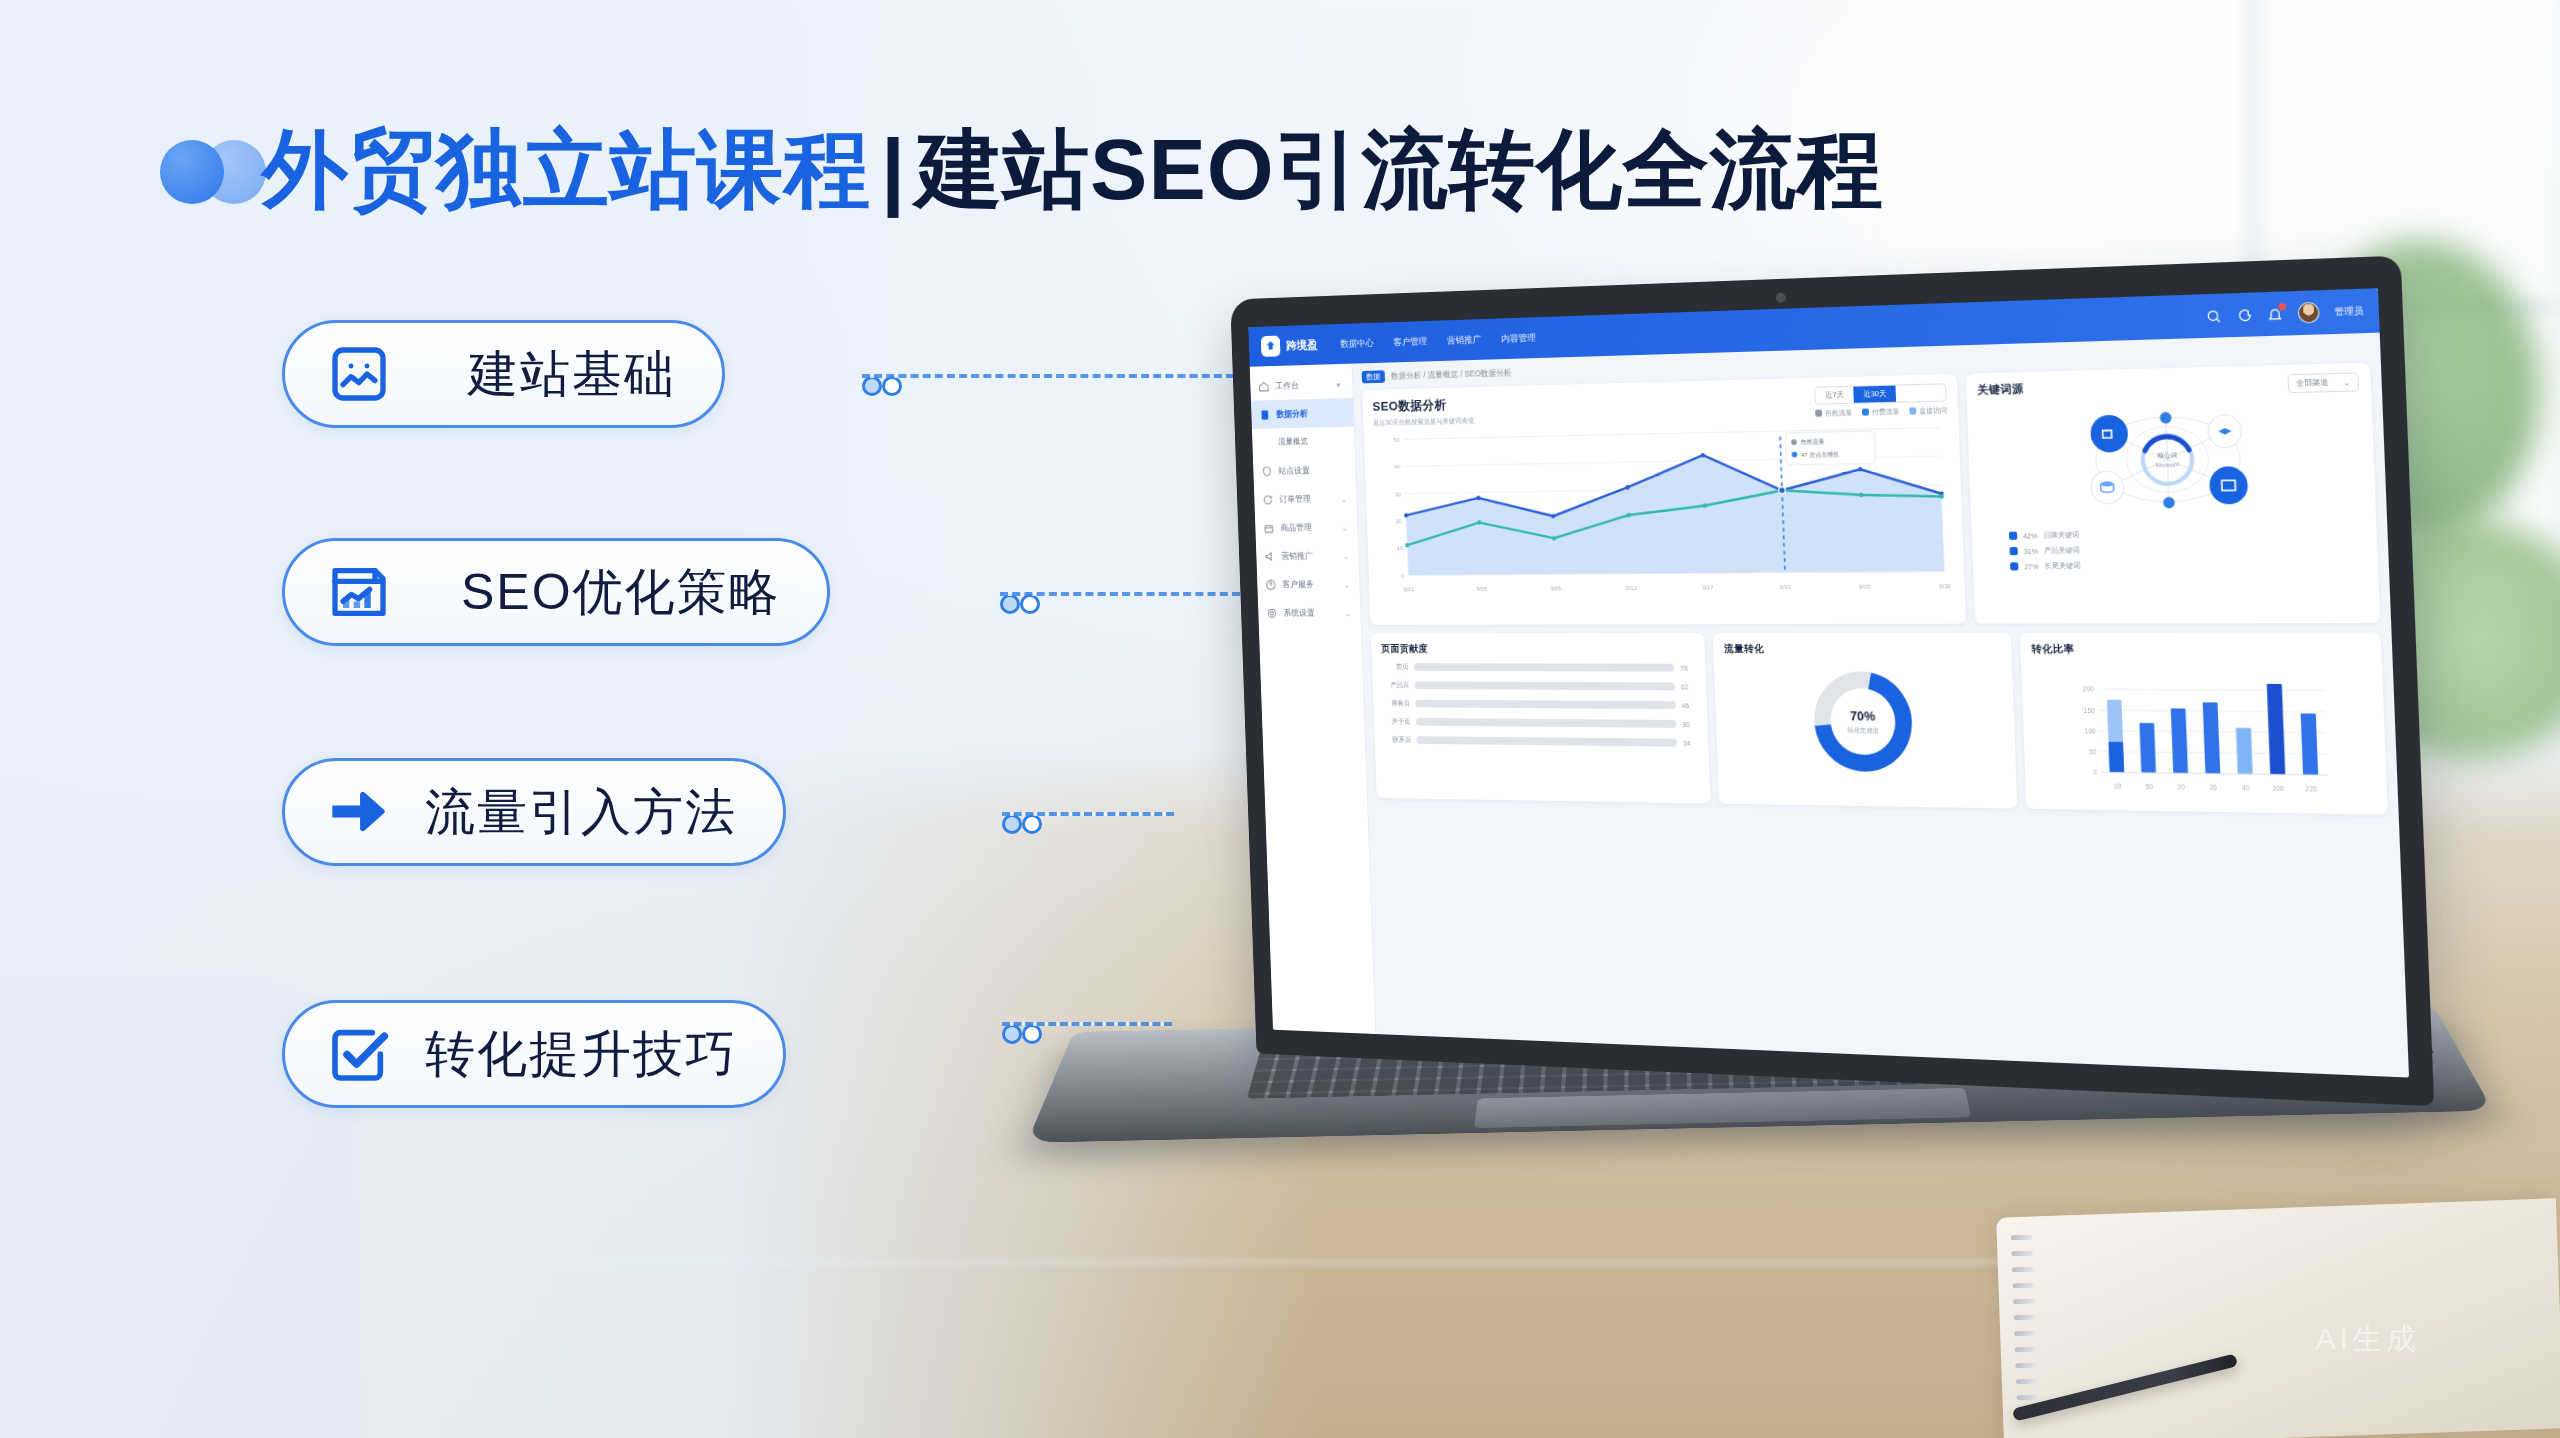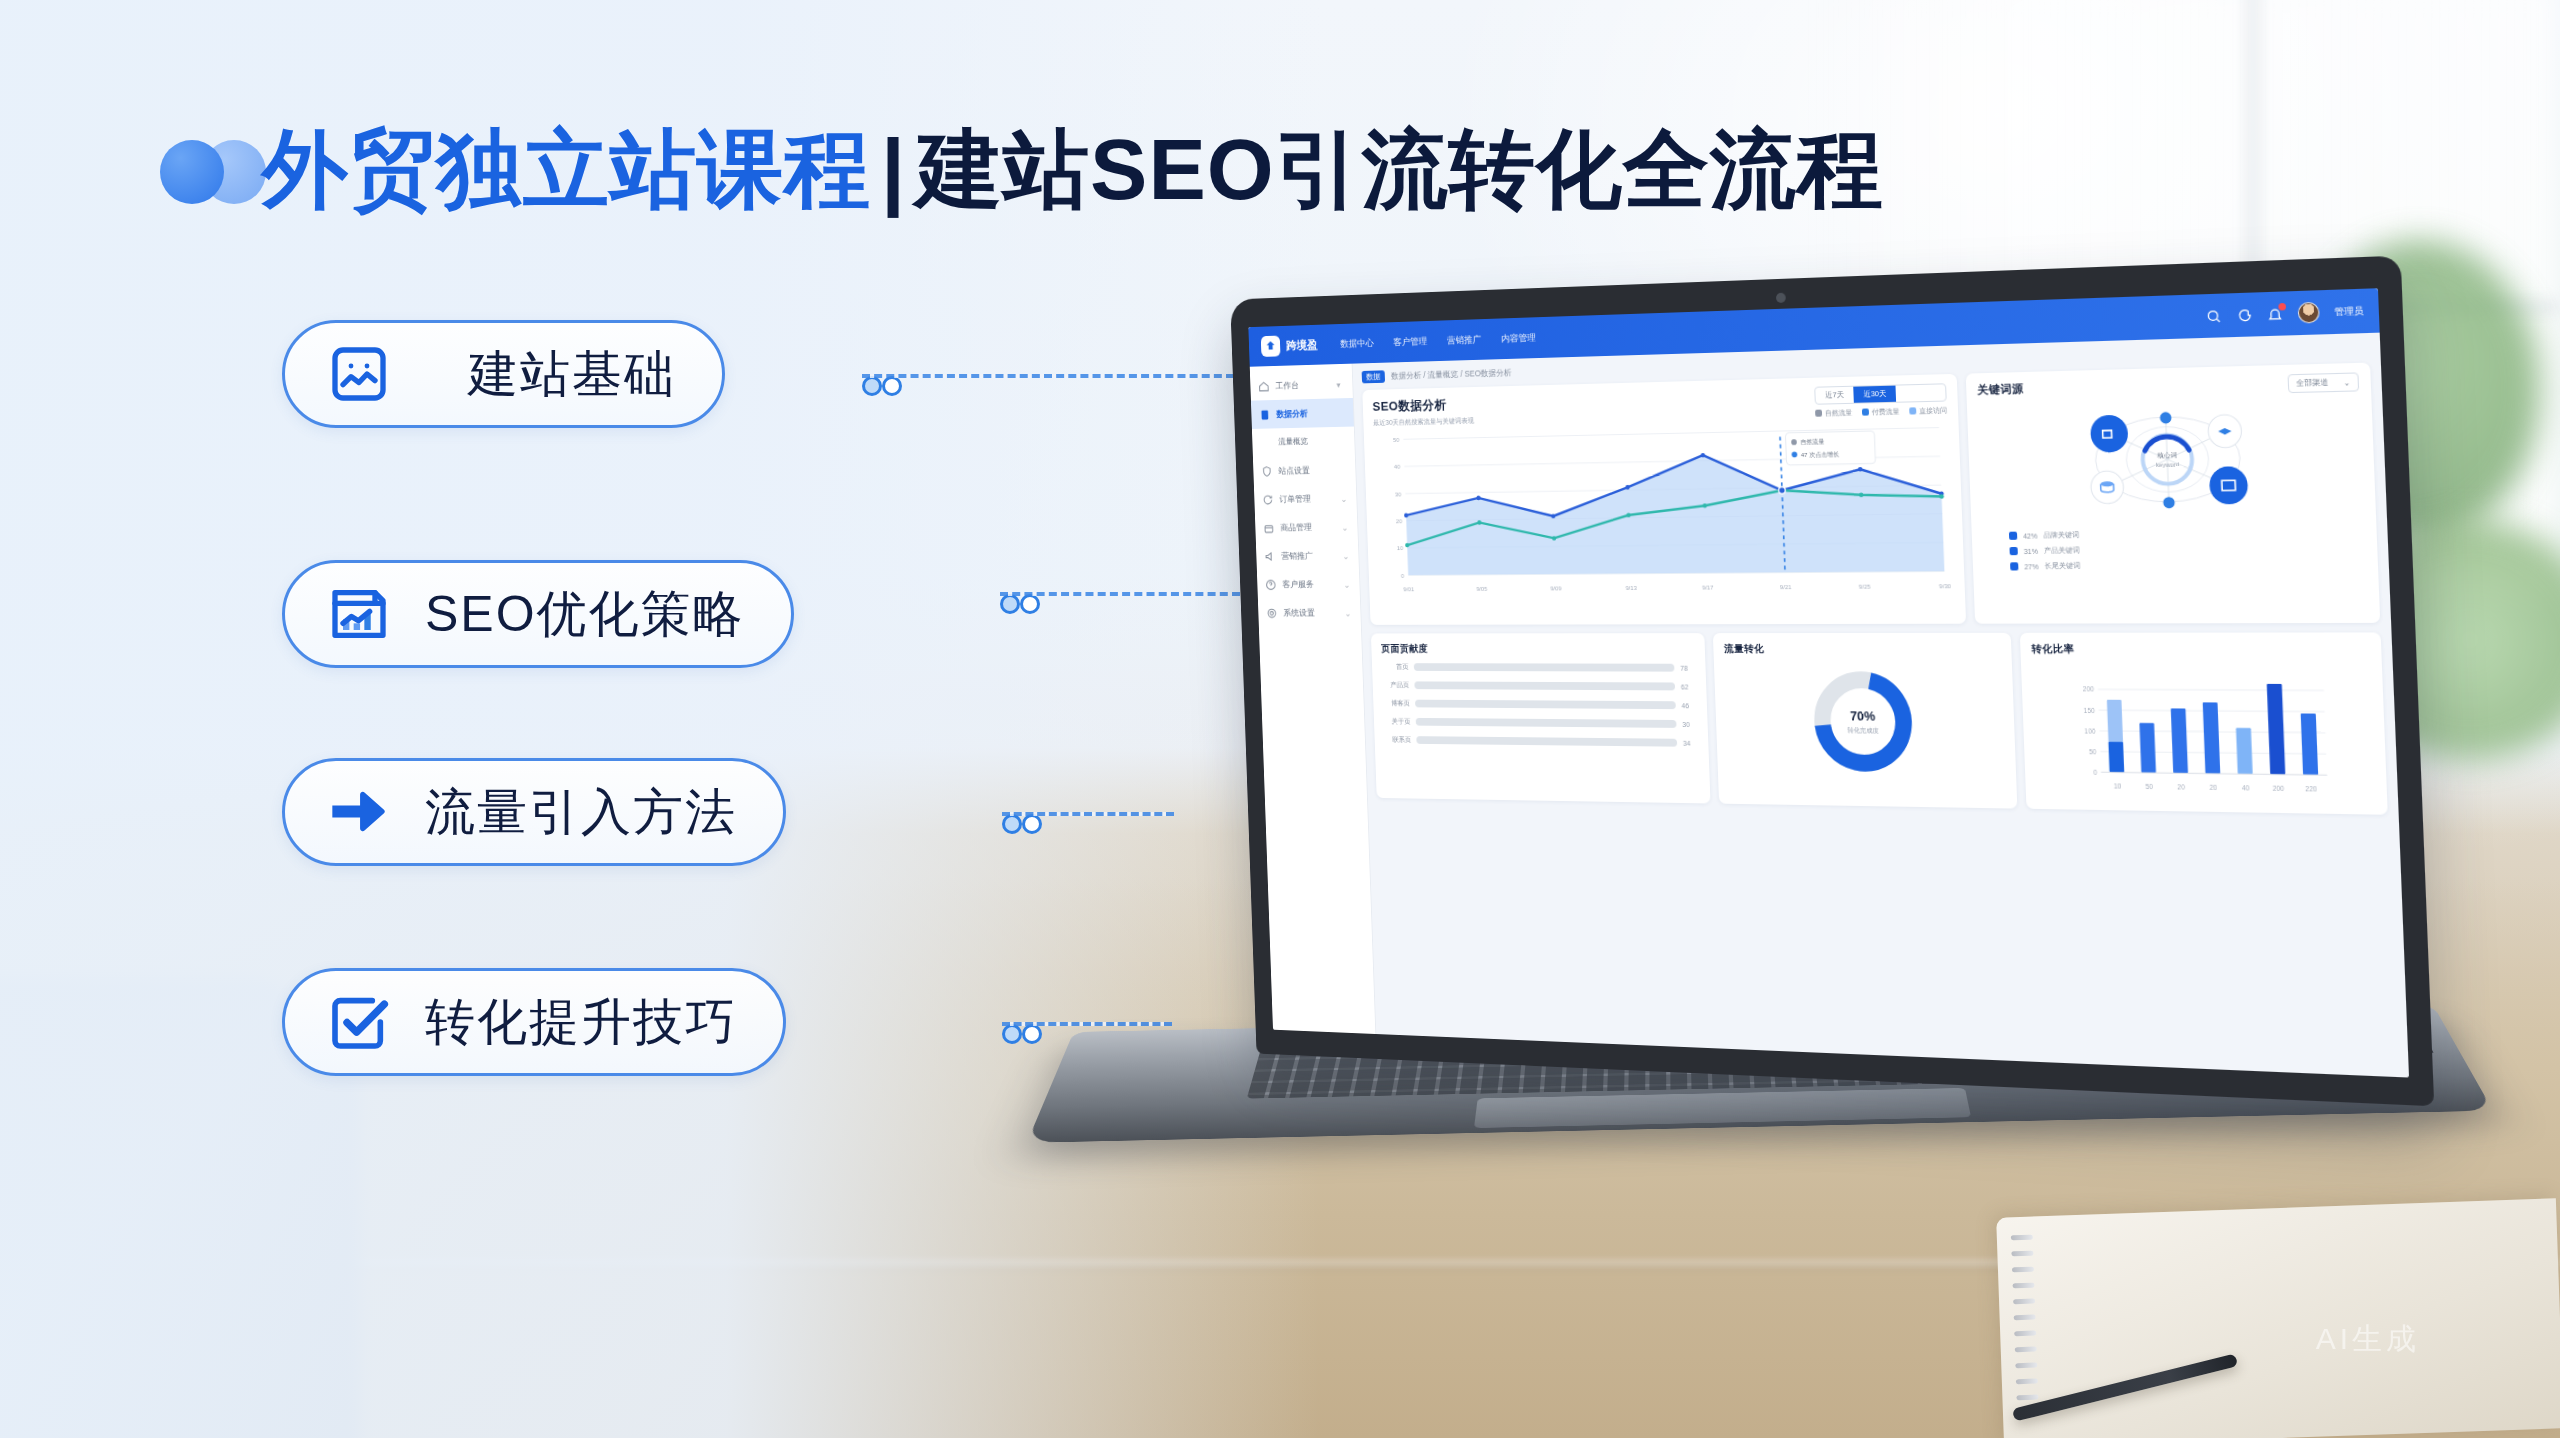--- a/index.html
+++ b/index.html
@@ -115,23 +115,23 @@
   .pill .ico {
     width: 64px; height: 64px; flex: 0 0 64px;
     margin-right: 34px;
     display: flex; align-items: center; justify-content: center;
   }
   .pill .plabel {
     font-size: 50px; color: #101d40; letter-spacing: 2px; white-space: nowrap;
   }
 
   .pill-1 { left: 282px; top: 320px; gap: 43px; }
-  .pill-2 { left: 282px; top: 560px; }
+  .pill-2 { left: 282px; top: 538px; gap: 36px; }
   .pill-3 { left: 282px; top: 758px; }
-  .pill-4 { left: 282px; top: 968px; }
+  .pill-4 { left: 282px; top: 1000px; }
 
   
   .connector { position: absolute; height: 24px; display: flex; align-items: center; }
   .connector .knob {
     width: 20px; height: 20px; border-radius: 50%;
     border: 3px solid #2f7fe4; background: #bfdaf8; flex: 0 0 20px;
   }
   .connector .knob.hollow { background: #ffffff; }
   .connector .dash {
     flex: 1 1 auto; height: 0;

